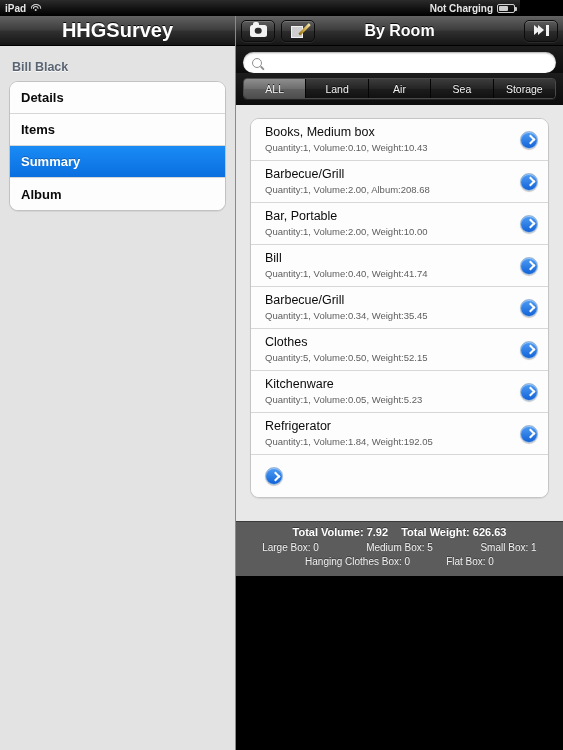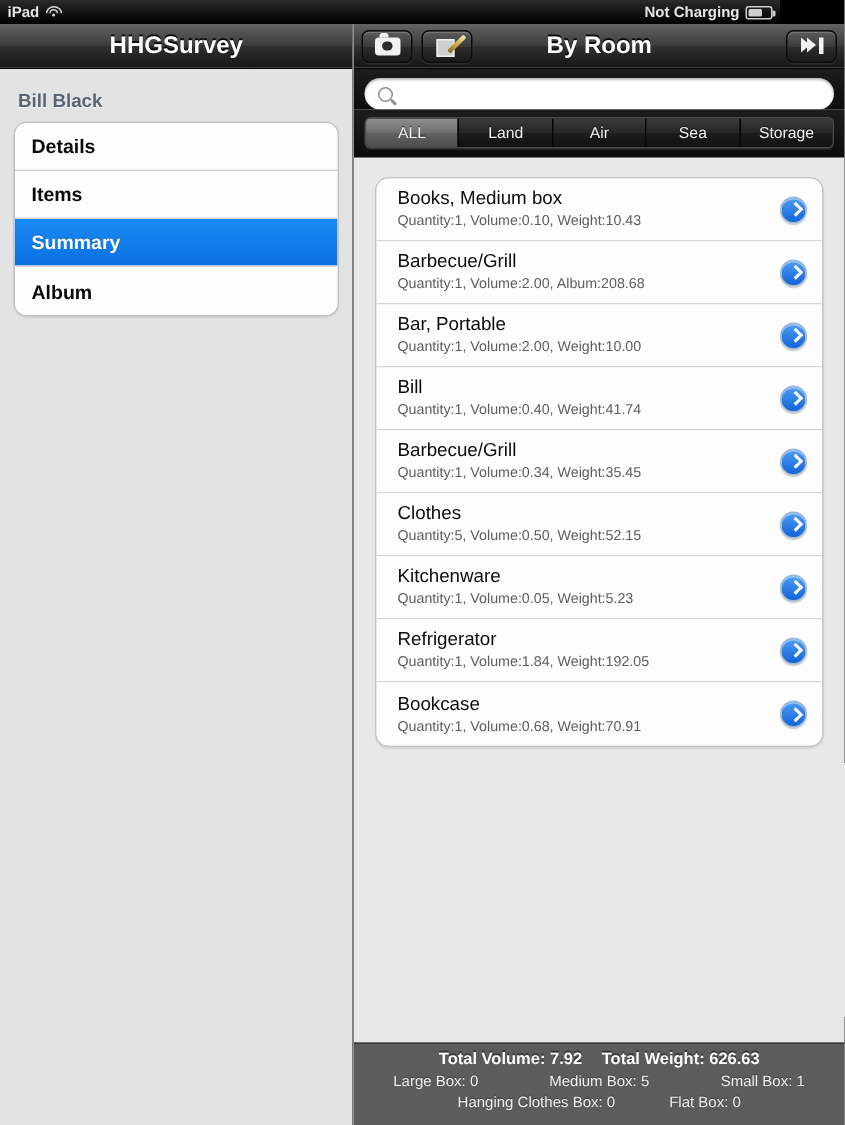--- a/index.html
+++ b/index.html
@@ -38,21 +38,21 @@
     position:absolute; top:16px; left:0; width:235px; height:734px;
     background:#e3e3e3;
   }
   .sidebar-nav {
     height:30px;
     background:linear-gradient(to bottom,#636363 0%,#3d3d3d 48%,#303030 52%,#151515 100%);
     border-bottom:1px solid #000;
     display:flex; align-items:center; justify-content:center;
   }
   .sidebar-nav .title {
-    color:#fff; font-size:16px; font-weight:bold;
+    color:#fff; font-size:20px; font-weight:bold;
     text-shadow:0 -1px 0 rgba(0,0,0,.85);
   }
   .sidebar-body { padding:10px 9px 0 9px; }
   .sidebar-header {
     font-size:12.5px; font-weight:bold; color:#5a6472;
     text-shadow:0 1px 0 rgba(255,255,255,.85);
     padding:4px 3px 7px 3px;
   }
   .group {
     background:#fdfdfd; border:1px solid #c2c2c2; border-radius:9px;
@@ -66,21 +66,21 @@
   .side-row:last-child { border-bottom:none; }
   .side-row.selected {
     background:linear-gradient(to bottom,#1a8bf5 0%,#0a6fe0 100%);
     color:#fff; text-shadow:0 -1px 0 rgba(0,0,0,.25);
   }
 
   
   .vdivider { position:absolute; top:16px; left:235px; width:1px; height:734px; background:#8a8a8a; }
 
   
-  .detail { position:absolute; top:16px; left:236px; width:327px; height:734px; background:#e8e8e8; }
+  .detail { position:absolute; top:16px; left:236px; width:327px; height:560px; background:#e8e8e8; }
 
   .topbar {
     height:30px;
     background:linear-gradient(to bottom,#636363 0%,#3d3d3d 48%,#303030 52%,#151515 100%);
     border-bottom:1px solid #000;
     position:relative; display:flex; align-items:center;
   }
   .topbar .title {
     position:absolute; left:0; right:0; text-align:center;
     color:#fff; font-size:16px; font-weight:bold;
@@ -359,24 +359,20 @@
 
         <div class="item">
           <div class="texts">
             <div class="name">Refrigerator</div>
             <div class="meta">Quantity:1, Volume:1.84, Weight:192.05</div>
           </div>
           <div class="disclosure"></div>
         </div>
 
         <div class="item">
-          <div class="texts">
-            <div class="name">Bookcase</div>
-            <div class="meta">Quantity:1, Volume:0.68, Weight:70.91</div>
-          </div>
           <div class="disclosure"></div>
         </div>
 
       </div>
     </div>
 
     <div class="summary">
       <div class="sum-line1">
         <span>Total Volume: 7.92</span>
         <span>Total Weight: 626.63</span>

